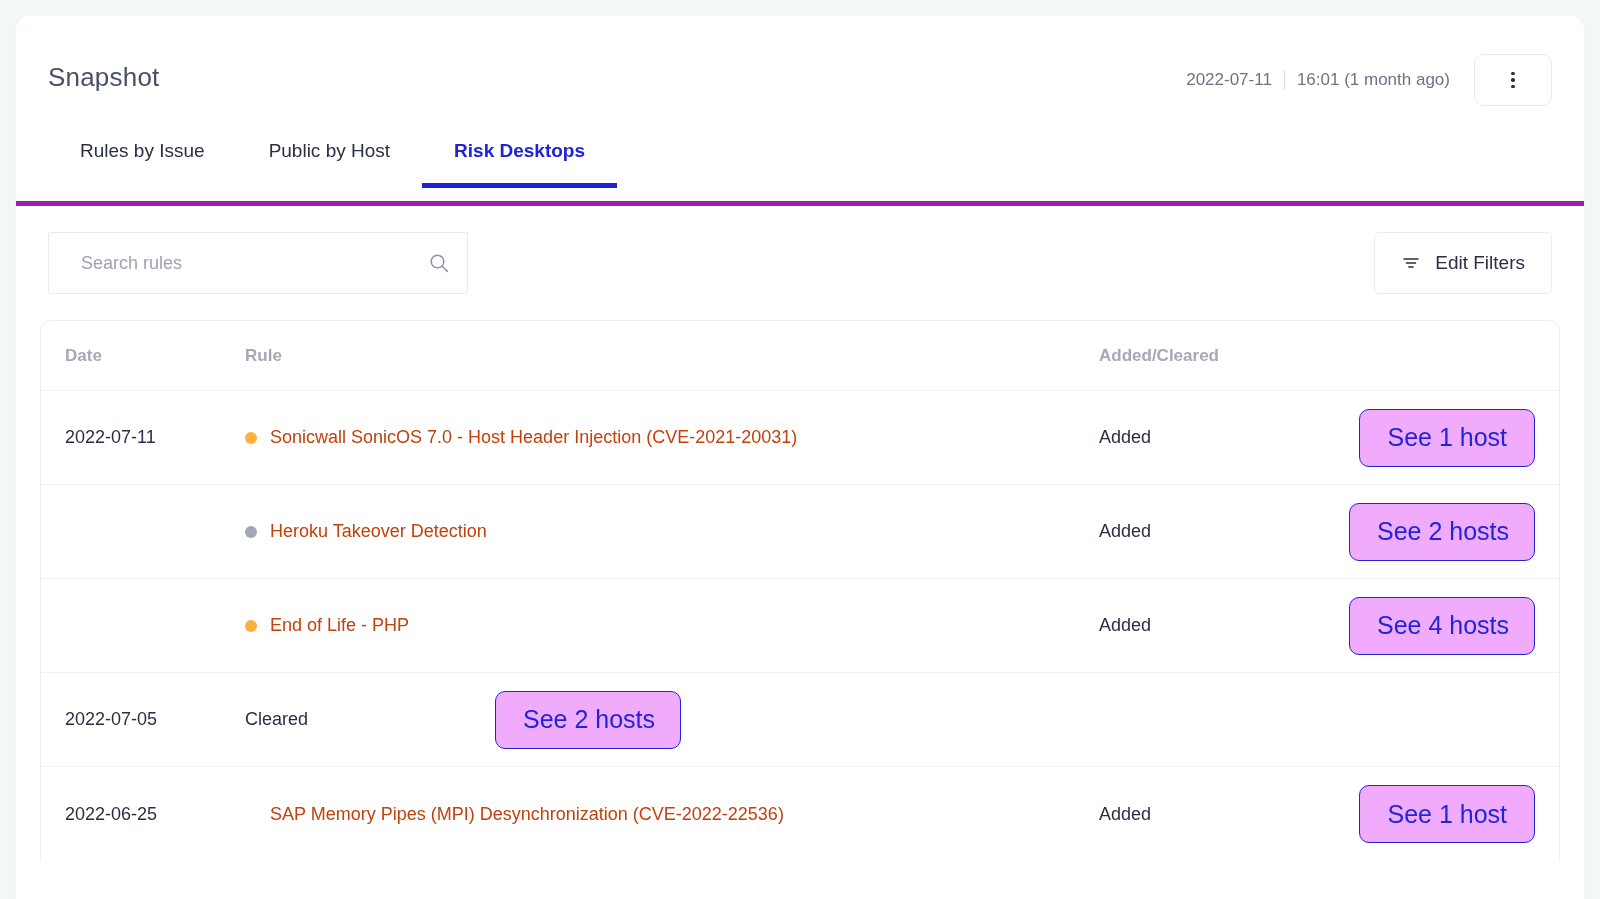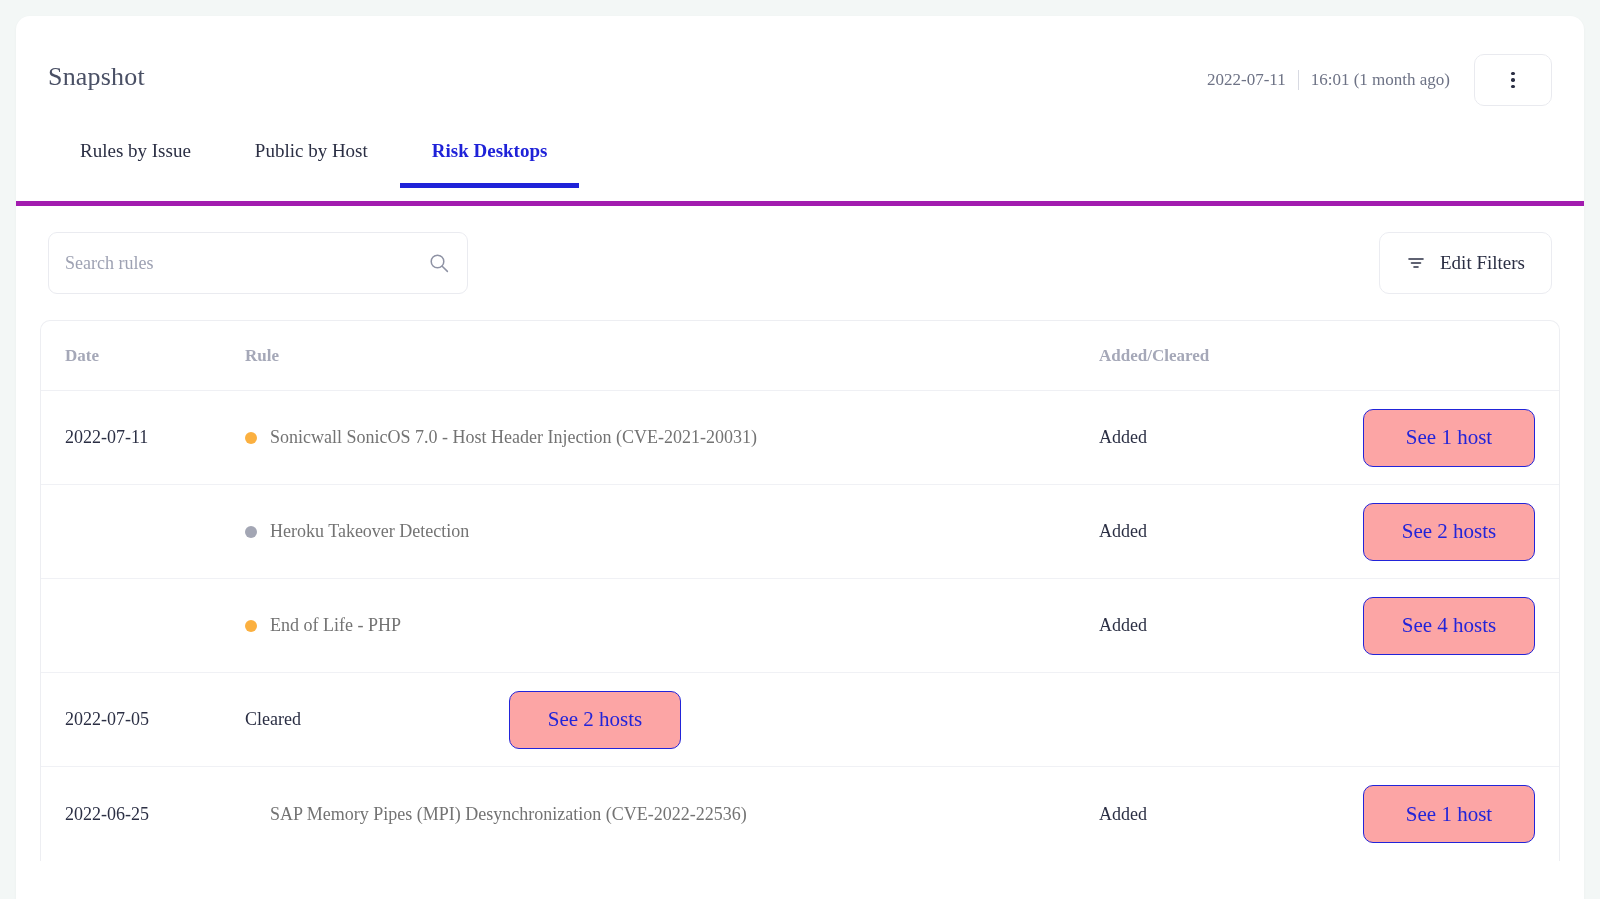--- a/index.html
+++ b/index.html
@@ -13,21 +13,20 @@
   body {
     background: #f3f7f6;
     font-family: "Liberation Sans", "DejaVu Sans", sans-serif;
     -webkit-font-smoothing: antialiased;
   }
 
   .page {
     position: relative;
     width: 1600px;
     height: 899px;
-    font-family: Liberation Serif, serif;
   }
 
   
   .card {
     position: absolute;
     left: 16px;
     top: 16px;
     width: 1568px;
     height: 900px;
     background: #ffffff;
@@ -146,43 +145,43 @@
 
   .search-box {
     position: relative;
     width: 420px;
     height: 62px;
   }
   .search-input {
     width: 100%;
     height: 100%;
     border: 1px solid #eaebf0;
-    border-radius: 9px;
+    border-radius: 2px;
     background: #fff;
-    padding: 0 52px 0 16px;
+    padding: 0 52px 0 32px;
     font-size: 18px;
     font-family: inherit;
     color: #2b2f44;
     outline: none;
   }
   .search-input::placeholder { color: #9ea2b3; }
   .search-icon {
     position: absolute;
     right: 18px;
     top: 50%;
     transform: translateY(-50%);
     pointer-events: none;
     line-height: 0;
   }
 
   .filter-btn {
     height: 62px;
     padding: 0 26px;
     border: 1px solid #ebecf1;
-    border-radius: 10px;
+    border-radius: 5px;
     background: #fff;
     display: flex;
     align-items: center;
     gap: 14px;
     font-size: 19px;
     color: #2b2f44;
     font-family: inherit;
     cursor: pointer;
   }
   .filter-icon { line-height: 0; }
@@ -210,43 +209,43 @@
     border-bottom: 1px solid #eff0f4;
   }
   .t-head .c {
     font-size: 17px;
     font-weight: 700;
     color: #a5a8b8;
   }
 
   .c-date  { width: 180px; flex: none; font-size: 18px; color: #2b2f44; }
   .c-rule  { flex: 1 1 auto; display: flex; align-items: center; gap: 13px;
-             font-size: 18px; color: #737373; min-width: 0; }
+             font-size: 18px; color: #c2410c; min-width: 0; }
   .c-state { width: 250px; flex: none; font-size: 18px; color: #2b2f44; }
   .c-act   { width: 186px; flex: none; display: flex; justify-content: flex-end; }
 
   .t-head .c-rule { gap: 0; text-align: right; }
 
   .dot {
     width: 12px;
     height: 12px;
     border-radius: 50%;
     flex: none;
     display: inline-block;
   }
 
   .host-btn {
     min-width: 172px;
     height: 58px;
     padding: 0 27px;
     border: 1px solid #2224d9;
     border-radius: 10px;
-    background: #fca5a5;
+    background: #f0abfc;
     color: #2224d9;
-    font-size: 21px;
+    font-size: 25px;
     font-family: inherit;
     cursor: pointer;
     white-space: nowrap;
   }
 </style>
 </head>
 <body>
 
 <div class="page">
   <div class="card">

